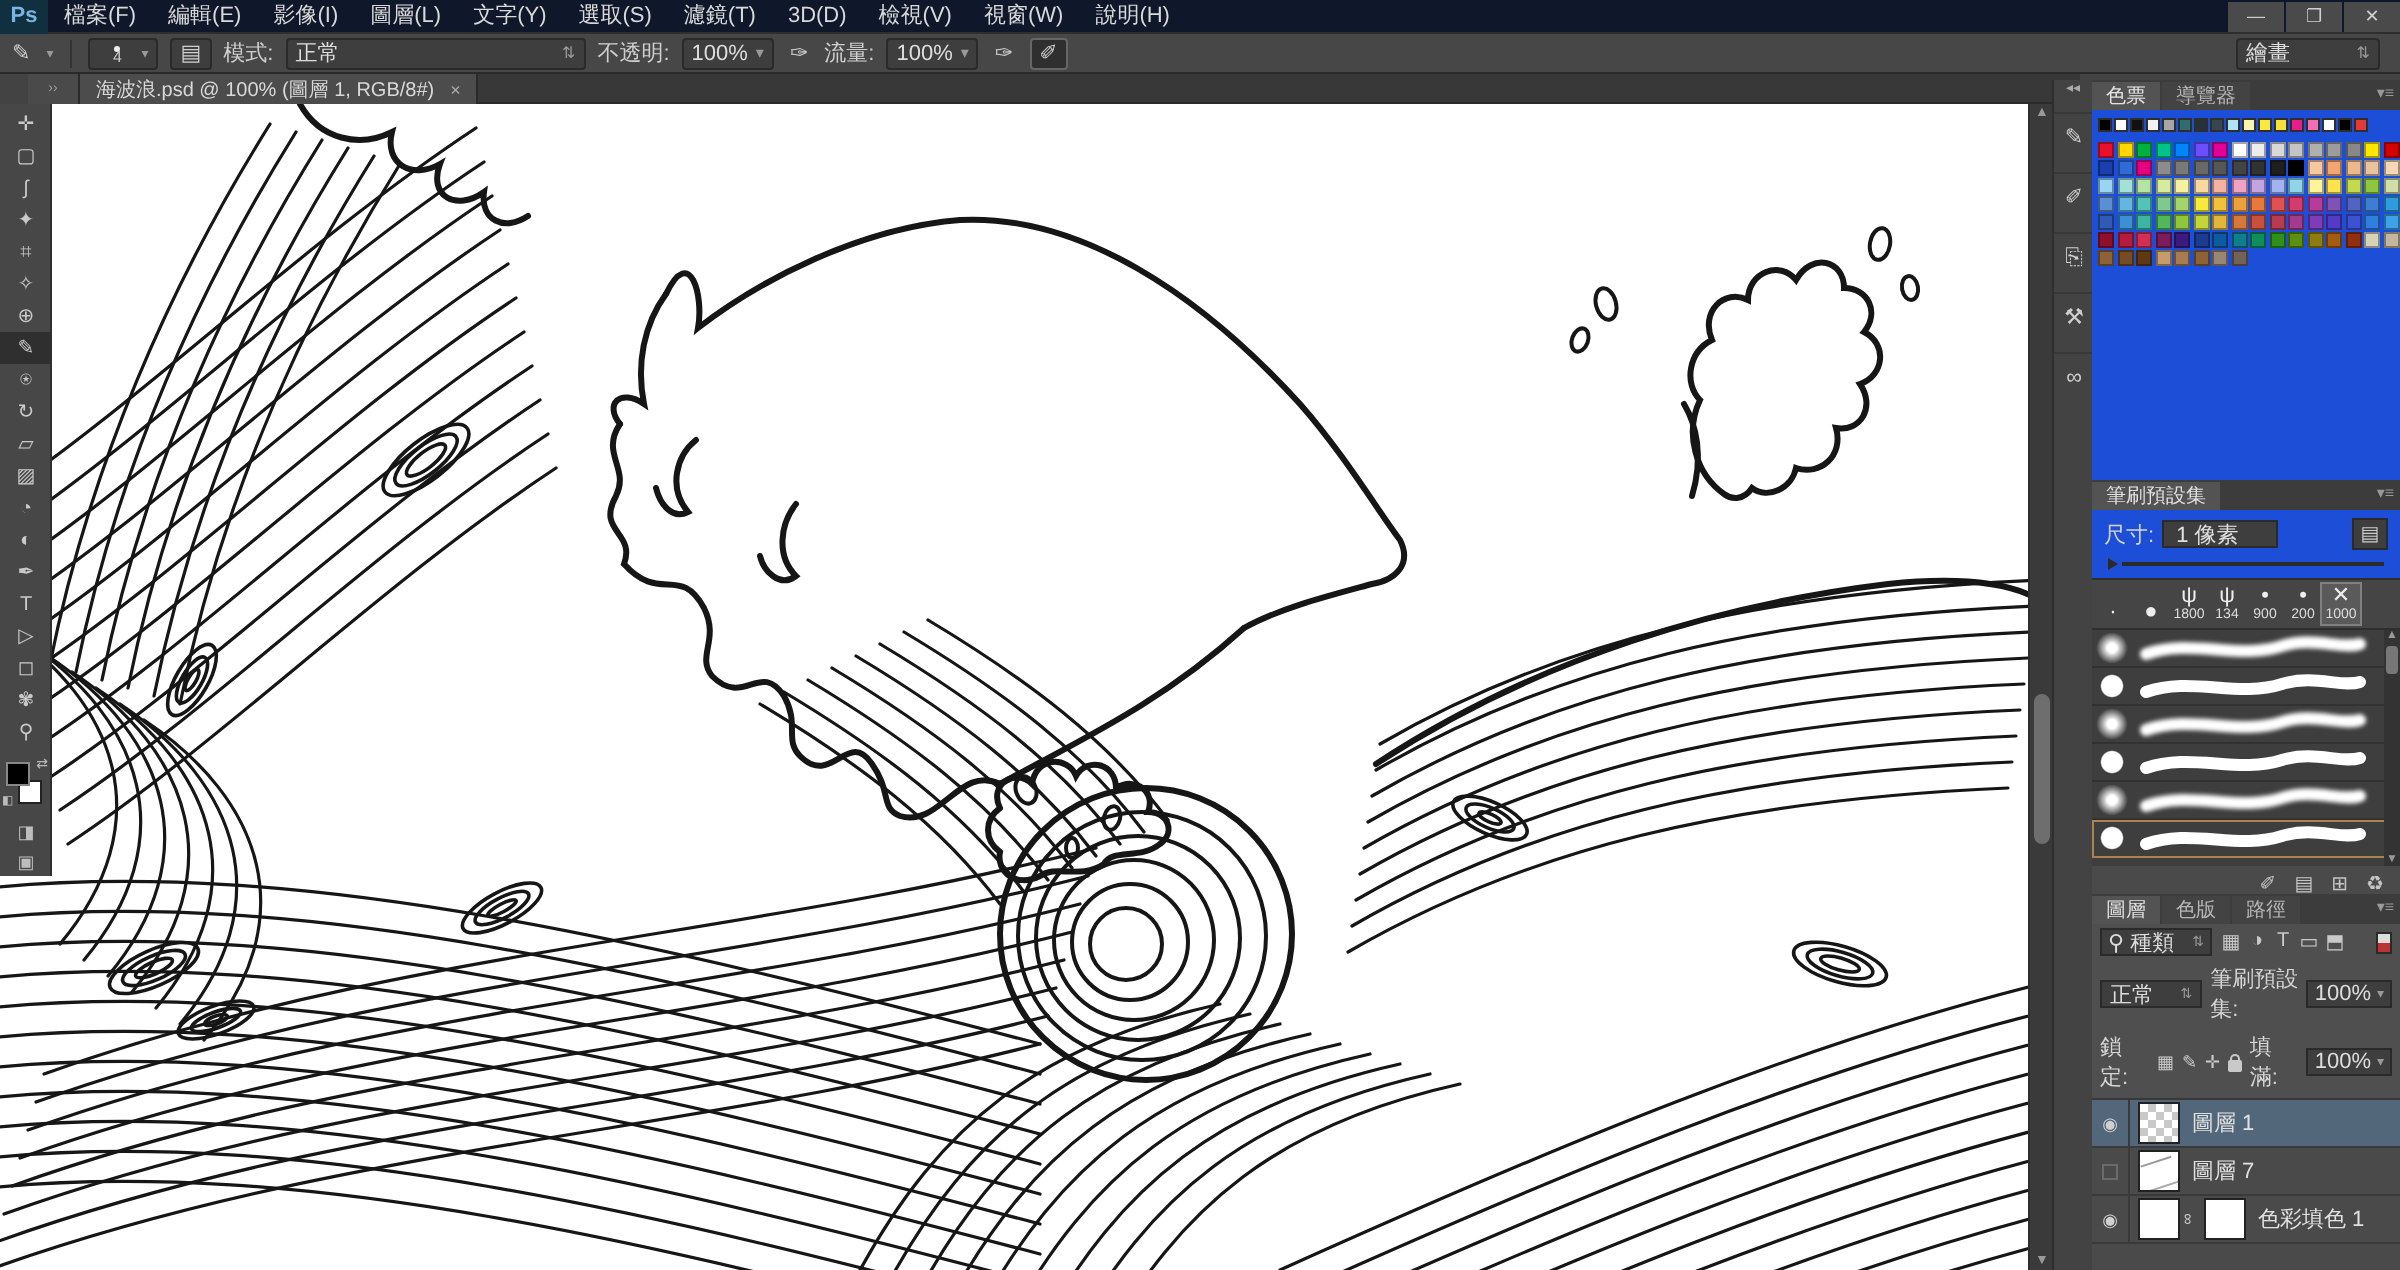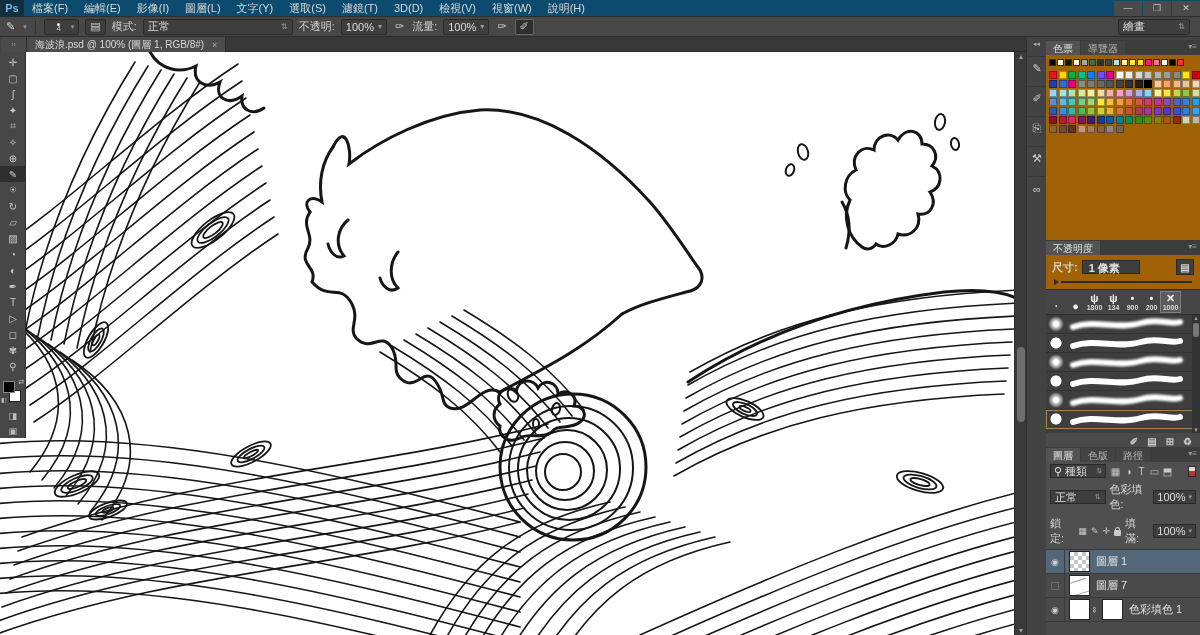--- a/index.html
+++ b/index.html
@@ -2,21 +2,21 @@
 <html><head>
 <meta charset="utf-8">
 <style>
   * { margin:0; padding:0; box-sizing:border-box; }
   html,body { width:1200px; height:635px; overflow:hidden; background:#434343;
     font-family:"Liberation Sans", sans-serif; color:#d6d6d6; font-size:11px; }
   .app { position:relative; width:1200px; height:635px; background:#434343; }
 
   
   .menubar { position:absolute; left:0; top:0; width:1200px; height:17px;
-    background:#0c4a6e; border-bottom:1px solid #2e2e2e; display:flex; align-items:center; }
+    background:#0f172a; border-bottom:1px solid #2e2e2e; display:flex; align-items:center; }
   .pslogo { width:24px; height:17px; background:#103040; color:#7ab6e0; font-weight:bold;
     font-size:11px; display:flex; align-items:center; justify-content:center; }
   .menu-item { padding:0 8px; height:17px; line-height:17px; color:#d9d9d9; cursor:default;text-align:right; }
   .wincontrols { margin-left:auto; display:flex; }
   .winbtn { width:28px; height:15px; display:flex; align-items:center; justify-content:center;
     color:#cfcfcf; font-size:9px; background:#4a4a4a; margin-left:1px; }
 
   
   .optionsbar { position:absolute; left:0; top:17px; width:1200px; height:20px;
     background:#474747; border-bottom:1px solid #2a2a2a; display:flex; align-items:center; gap:6px; padding:0 4px; }
@@ -29,21 +29,21 @@
   .brush-preview .dot { width:3px; height:3px; border-radius:50%; background:#eee; margin-top:2px;}
   .brush-preview .num { font-size:8px; color:#ccc; }
   .opt-label { color:#cfcfcf; }
   .opt-field { border:1px solid #2a2a2a; background:#3e3e3e; height:16px; display:flex;
     align-items:center; padding:0 4px; gap:4px; border-radius:2px; color:#ddd; }
   .opt-field .arrow { color:#999; font-size:8px; }
   .mode-field { width:150px; justify-content:space-between; }
   .ws-field { width:72px; justify-content:space-between; margin-left:auto; margin-right:6px; }
 
   
-  .tabbar { position:absolute; left:1px; top:37px; width:1026px; height:15px; background:#383838;
+  .tabbar { position:absolute; left:14px; top:37px; width:1026px; height:15px; background:#383838;
     display:flex; border-bottom:1px solid #2a2a2a; }
   .toolhead { width:26px; height:15px; background:#4a4a4a; border-right:1px solid #2a2a2a;
     color:#9a9a9a; font-size:7px; display:flex; align-items:center; justify-content:center; }
   .doctab { background:#4c4c4c; color:#d9d9d9; padding:0 8px; height:15px; display:flex;
     align-items:center; gap:8px; font-size:10px; border-right:1px solid #2a2a2a; }
   .doctab .close { color:#aaa; font-size:9px; }
 
   
   .canvas-wrap { position:absolute; left:0; top:52px; width:1014px; height:583px; background:#ffffff; overflow:hidden; }
   .canvas-wrap svg { display:block; width:1014px; height:583px; }
@@ -70,21 +70,21 @@
   .rail-icon { width:20px; height:24px; display:flex; align-items:center; justify-content:center;
     color:#cfcfcf; font-size:11px; border-top:1px solid #383838; margin-top:6px; }
 
   
   .panels { position:absolute; left:1046px; top:40px; width:154px; height:595px; background:#4a4a4a; }
   .section { border-bottom:2px solid #303030; }
   .tabsrow { display:flex; background:#3c3c3c; height:15px; align-items:flex-end; position:relative; }
   .ptab { padding:1px 7px; font-size:10px; color:#b5b5b5; background:#434343; margin-right:1px; height:14px; line-height:13px;}
   .ptab.active { background:#535353; color:#e2e2e2; }
   .pmenu { position:absolute; right:3px; top:2px; color:#9a9a9a; font-size:8px; }
-  .pbody { background:#a16207;font-weight:bold; }
+  .pbody { background:#1d4ed8; }
 
   
   .sw-recent { display:flex; gap:1px; padding:4px 3px 3px 3px; }
   .sw-recent .sw { width:7px; height:7px; border:1px solid #2e2e2e; }
   .sw-grid { display:grid; grid-template-columns:repeat(16,8.5px); gap:1px; padding:2px 3px; }
   .sw-grid .sw { width:8px; height:8px; border:1px solid rgba(0,0,0,.35); }
   .sw-empty { height:52px; }
 
   
   .bp-sizerow { display:flex; align-items:center; gap:4px; padding:4px 6px 2px 6px; }
@@ -529,21 +529,21 @@
             <div class="sw" style="background: rgb(140, 98, 57);"></div>
             <div class="sw" style="background: rgb(153, 134, 117);"></div>
             <div class="sw" style="background: rgb(115, 99, 87);"></div>
           </div>
         <div class="sw-empty"></div>
       </div>
     </div>
 
     <div class="section" style="height:207px;">
       <div class="tabsrow">
-        <div class="ptab active">不透明度</div>
+        <div class="ptab active">筆刷預設集</div>
         <span class="pmenu">▾≡</span>
       </div>
       <div class="pbody">
         <div class="bp-sizerow">
           <span>尺寸:</span>
           <span class="bp-sizeval">1 像素</span>
           <span class="bp-lockicon">▤</span>
         </div>
         <div class="bp-slider">
           <span class="tri"></span>
@@ -651,21 +651,21 @@
             <span class="ly-ficon">▭</span>
             <span class="ly-ficon">⬒</span>
           </span>
         <span class="ly-toggle"></span>
       </div>
       <div class="ly-blend">
         <div class="ly-select">
           <span>正常</span>
             <span class="arrow">⇅</span>
         </div>
-        <span>色彩填色:</span>
+        <span>筆刷預設集:</span>
         <div class="ly-opfield">
           <span>100%</span>
             <span class="arrow" style="font-size:7px;color:#999;">▾</span>
         </div>
       </div>
       <div class="ly-lockrow">
         <span>鎖定:</span>
         <span class="ly-lockicon">▦</span>
         <span class="ly-lockicon">✎</span>
         <span class="ly-lockicon">✛</span>

